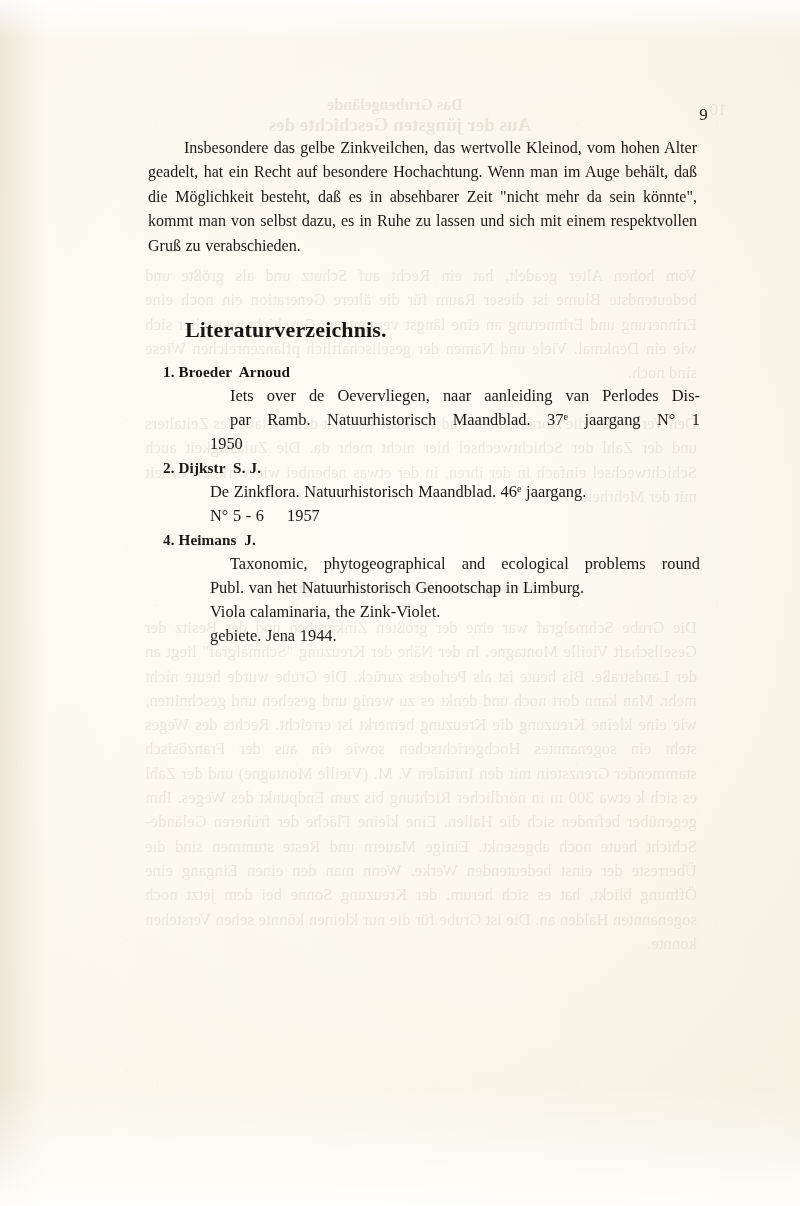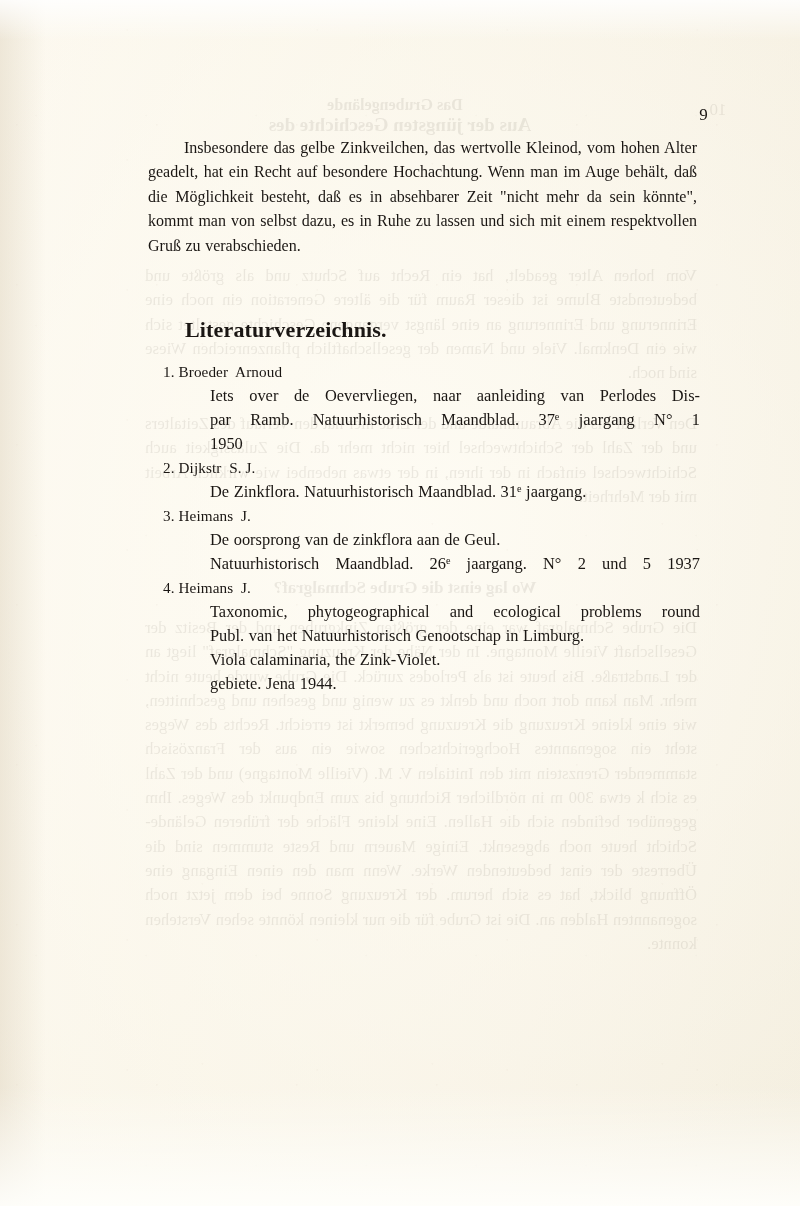--- a/index.html
+++ b/index.html
@@ -109,40 +109,41 @@
     position: absolute;
     left: 148px;
     top: 360px;
     width: 552px;
   }
   .biblio-entry {
     margin-bottom: 0;
   }
   .entry-author {
     font-size: 15.2px;
-    font-weight: normal;
+    font-weight: bold;
     line-height: 23.6px;
     padding-left: 15px;
     letter-spacing: 0.1px;
     white-space: pre;
   }
   .entry-detail {
     font-size: 16.4px;
     line-height: 24.2px;
     padding-left: 62px;
     text-align: justify;
     word-spacing: 0.5px;
   }
   .entry-detail .ln {
     display: block;
     white-space: pre-wrap;
   }
   .entry-detail .ln.just {
     text-align: justify;
     text-align-last: justify;
+    margin-left: 20px;
   }
   sup.ord {
     font-size: 0.62em;
     vertical-align: 0.52em;
     line-height: 0;
   }
   .scan-noise {
     position: absolute;
     inset: 0;
     pointer-events: none;
@@ -191,31 +192,25 @@
         <div class="entry-detail">
           <span class="ln just">Iets over de Oevervliegen, naar aanleiding van Perlodes Dis-</span>
           <span class="ln just"><span>par Ramb. Natuurhistorisch Maandblad. 37</span><sup class="ord">e</sup><span> jaargang N° 1</span></span>
           <span class="ln">1950</span>
         </div>
       </div>
 
       <div class="biblio-entry">
         <div class="entry-author"><span>2.</span> <span>Dijkstr  S. J.</span></div>
         <div class="entry-detail">
-          <span class="ln"><span>De Zinkflora. Natuurhistorisch Maandblad. 31</span><sup class="ord">e</sup><span> jaargang.</span></span>
-        </div>
-      </div>
-
-      <div class="biblio-entry">
-        <div class="entry-author"><span>3.</span> <span>Heimans  J.</span></div>
-        <div class="entry-detail">
-          <span class="ln">De oorsprong van de zinkflora aan de Geul.</span>
-          <span class="ln just"><span>Natuurhistorisch Maandblad. 26</span><sup class="ord">e</sup><span> jaargang. N° 2 und 5 1937</span></span>
-        </div>
-      </div>
+          <span class="ln"><span>De Zinkflora. Natuurhistorisch Maandblad. 46</span><sup class="ord">e</sup><span> jaargang.</span></span>
+          <span class="ln">N° 5 - 6     1957</span>
+        </div>
+      </div>
+
 
       <div class="biblio-entry">
         <div class="entry-author"><span>4.</span> <span>Heimans  J.</span></div>
         <div class="entry-detail">
           <span class="ln just">Taxonomic, phytogeographical and ecological problems round</span>
           <span class="ln">Publ. van het Natuurhistorisch Genootschap in Limburg.</span>
           <span class="ln">Viola calaminaria, the Zink-Violet.</span>
         </div>
       </div>
 

